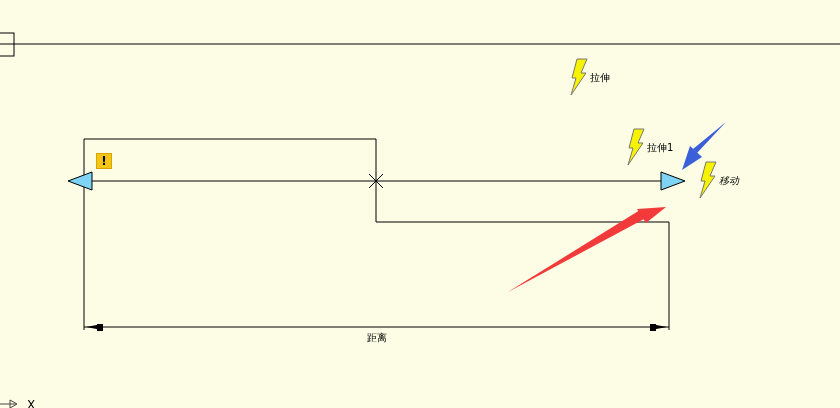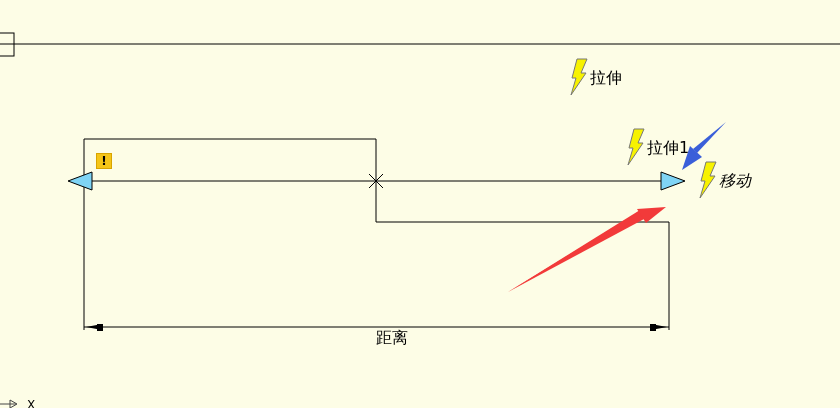--- a/index.html
+++ b/index.html
@@ -1,19 +1,19 @@
 <!DOCTYPE html>
 <html><head>
   <meta charset="utf-8">
   <style>
     html, body { margin:0; padding:0; }
     body { width:840px; height:408px; background:#fdfde6; position:relative; overflow:hidden;
            font-family: "DejaVu Sans", sans-serif; }
     svg.canvas { position:absolute; left:0; top:0; }
-    .lbl { position:absolute; font-size:16px; color:#000; white-space:nowrap; line-height:18px; }
+    .lbl { position:absolute; font-size:10px; color:#000; white-space:nowrap; line-height:18px; }
     .param { position:absolute; }
   </style>
 </head>
 <body>
 
 <svg class="canvas" width="840" height="408">
 
   <line x1="0" y1="44" x2="840" y2="44" stroke="#000" stroke-width="1"></line>
   <rect x="-2" y="33" width="16" height="23" fill="none" stroke="#000" stroke-width="1"></rect>
 
@@ -70,15 +70,15 @@
   <span class="lbl" style="left:21px;top:11px;text-align:center;">拉伸1</span>
 </div>
 
 <div class="param" style="left:698px;top:161px;">
   <svg width="20" height="38" style="position:absolute;left:0;top:0;">
     <polygon points="8,1 18,1 12,15 17,15 2,37 7,20 3,20" fill="#f7f200" stroke="#777" stroke-width="1"></polygon>
   </svg>
   <span class="lbl" style="left:21px;top:11px;font-style:italic;">移动</span>
 </div>
 
-<span class="lbl" style="left:376px;top:329px;">距离</span>
+<span class="lbl" style="left:367px;top:329px;">距离</span>
 
 <span class="lbl" style="left:27px;top:396px;font-size:12px;">X</span>
 
 </body></html>

